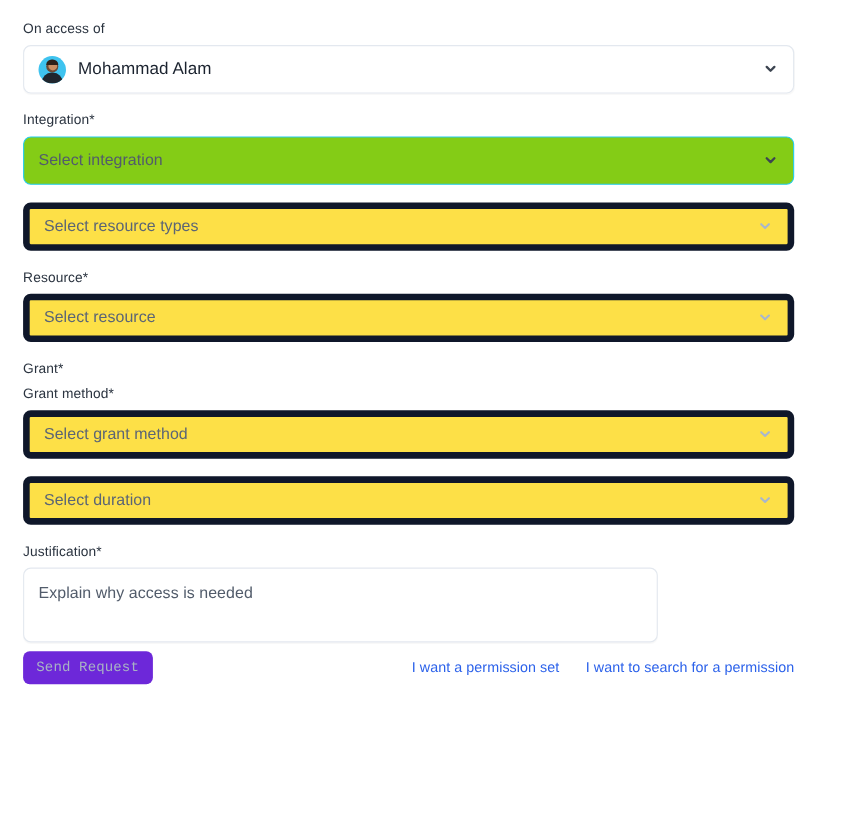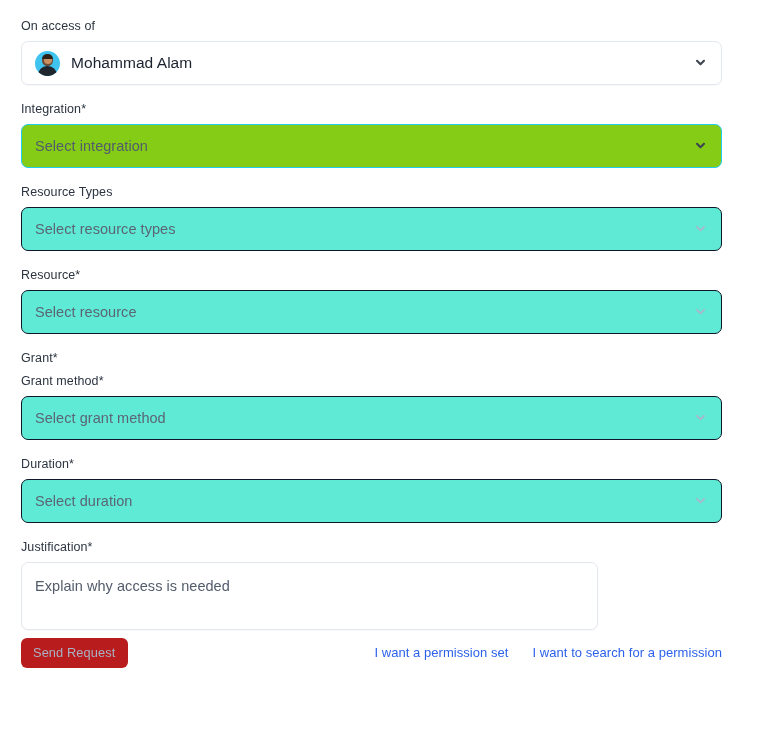--- a/index.html
+++ b/index.html
@@ -63,22 +63,22 @@
 
   
   .control.focused {
     background: #84cc16;
     border: 1.6px solid #22ccee;
     cursor: pointer;
   }
 
   
   .control.disabled {
-    background: #5eead4;
-    border: 1px solid #0f172a;
+    background: #fde047;
+    border: 6px solid #0f172a;
     cursor: default;
   }
 
   .control .value-text {
     color: #525c6b;
     font-size: 14.5px;
     line-height: 20px;
     letter-spacing: 0.05px;
     white-space: nowrap;
     overflow: hidden;
@@ -182,25 +182,25 @@
   .footer-row {
     position: relative;
     width: 701px;
     height: 30px;
     display: flex;
     align-items: center;
   }
 
   .send-btn {
     box-sizing: border-box;
-    background: #b91c1c;
+    background: #6d28d9;
     color: #a8b2c4;
     border: none;
     border-radius: 6px;
-    font-family: Liberation Sans, sans-serif;
+    font-family: Liberation Mono, monospace;
     font-size: 12.8px;
     line-height: 16px;
     letter-spacing: 0.1px;
     padding: 7px 13px 7px 12px;
     cursor: default;
   }
 
   .footer-links {
     position: absolute;
     right: 0;
@@ -249,21 +249,20 @@
       <span class="value-text">Select integration</span>
       <span class="chevron dark">
         <svg viewBox="0 0 12 12" fill="none">
             <path d="M2.2 4.2 L6 8 L9.8 4.2" stroke-linecap="round" stroke-linejoin="round"></path>
           </svg>
       </span>
     </div>
   </div>
 
   <div class="field-group">
-    <label class="field-label">Resource Types</label>
     <div class="control disabled">
       <span class="value-text">Select resource types</span>
       <span class="chevron light">
         <svg viewBox="0 0 12 12" fill="none">
             <path d="M2.2 4.2 L6 8 L9.8 4.2" stroke-linecap="round" stroke-linejoin="round"></path>
           </svg>
       </span>
     </div>
   </div>
 
@@ -289,21 +288,20 @@
       <span class="value-text">Select grant method</span>
       <span class="chevron light">
         <svg viewBox="0 0 12 12" fill="none">
             <path d="M2.2 4.2 L6 8 L9.8 4.2" stroke-linecap="round" stroke-linejoin="round"></path>
           </svg>
       </span>
     </div>
   </div>
 
   <div class="field-group">
-    <label class="field-label">Duration*</label>
     <div class="control disabled">
       <span class="value-text">Select duration</span>
       <span class="chevron light">
         <svg viewBox="0 0 12 12" fill="none">
             <path d="M2.2 4.2 L6 8 L9.8 4.2" stroke-linecap="round" stroke-linejoin="round"></path>
           </svg>
       </span>
     </div>
   </div>
 

